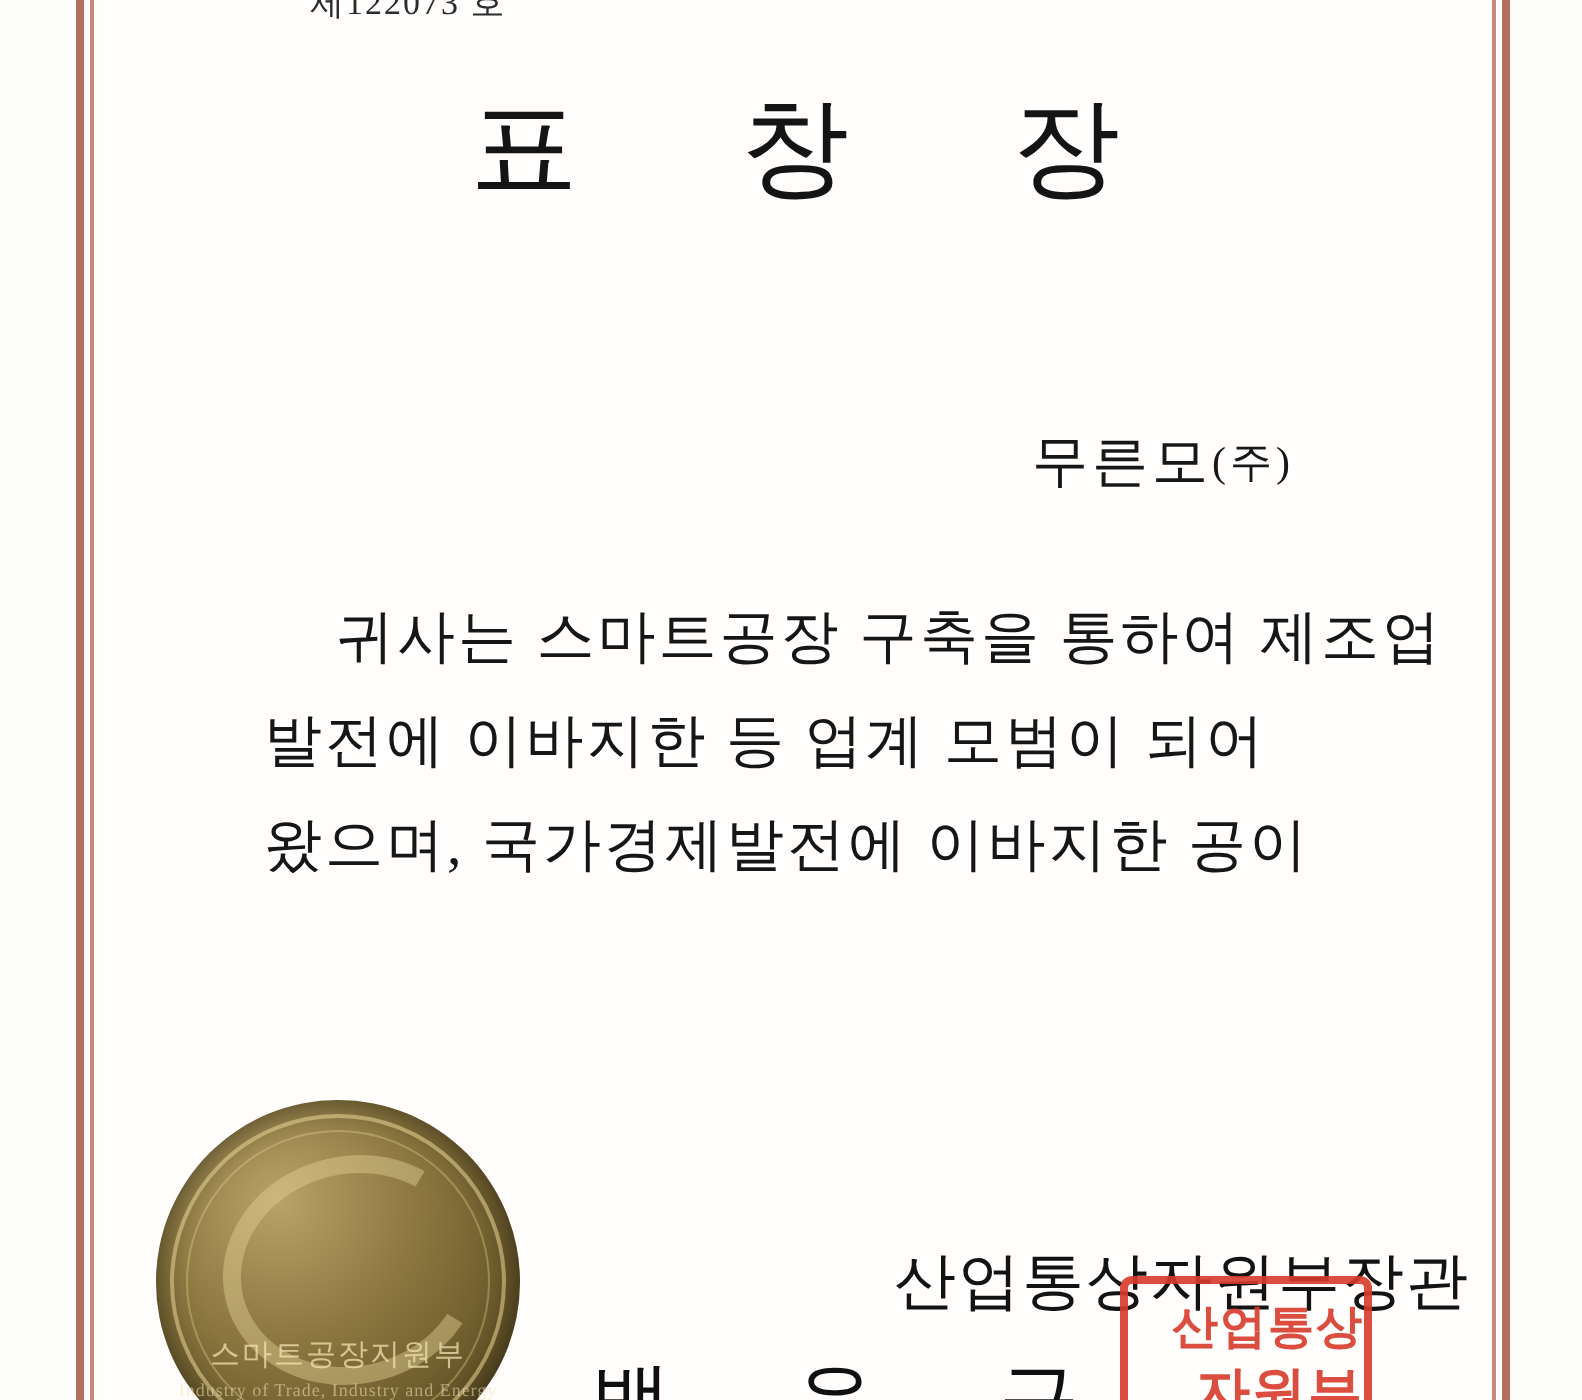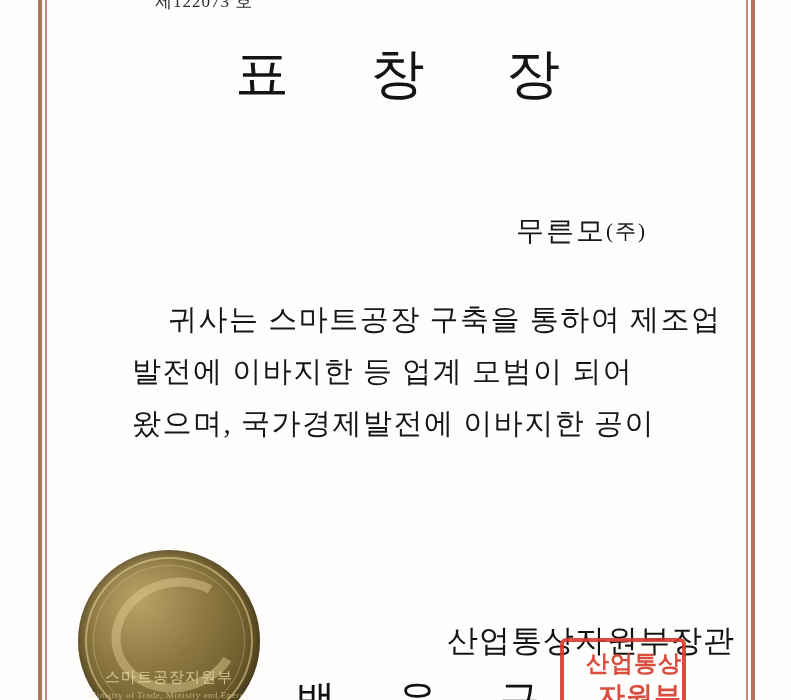--- a/index.html
+++ b/index.html
@@ -284,21 +284,21 @@
     <div class="signer-name">백 운 규</div>
 
   </div>
 
   <div class="gold-seal">
     <div class="disc"></div>
     <div class="rim"></div>
     <div class="rim2"></div>
     <div class="emblem"></div>
     <div class="seal-text">스마트공장지원부</div>
-    <div class="seal-sub">Ministry of Trade, Ministry and Energy</div>
+    <div class="seal-sub">Industry of Trade, Industry and Energy</div>
 
   </div>
 
   <div class="red-stamp">
     <div class="stamp-line l1">산업통상</div>
     <div class="stamp-line l2">자원부</div>
 
   </div>
 
 </div>

